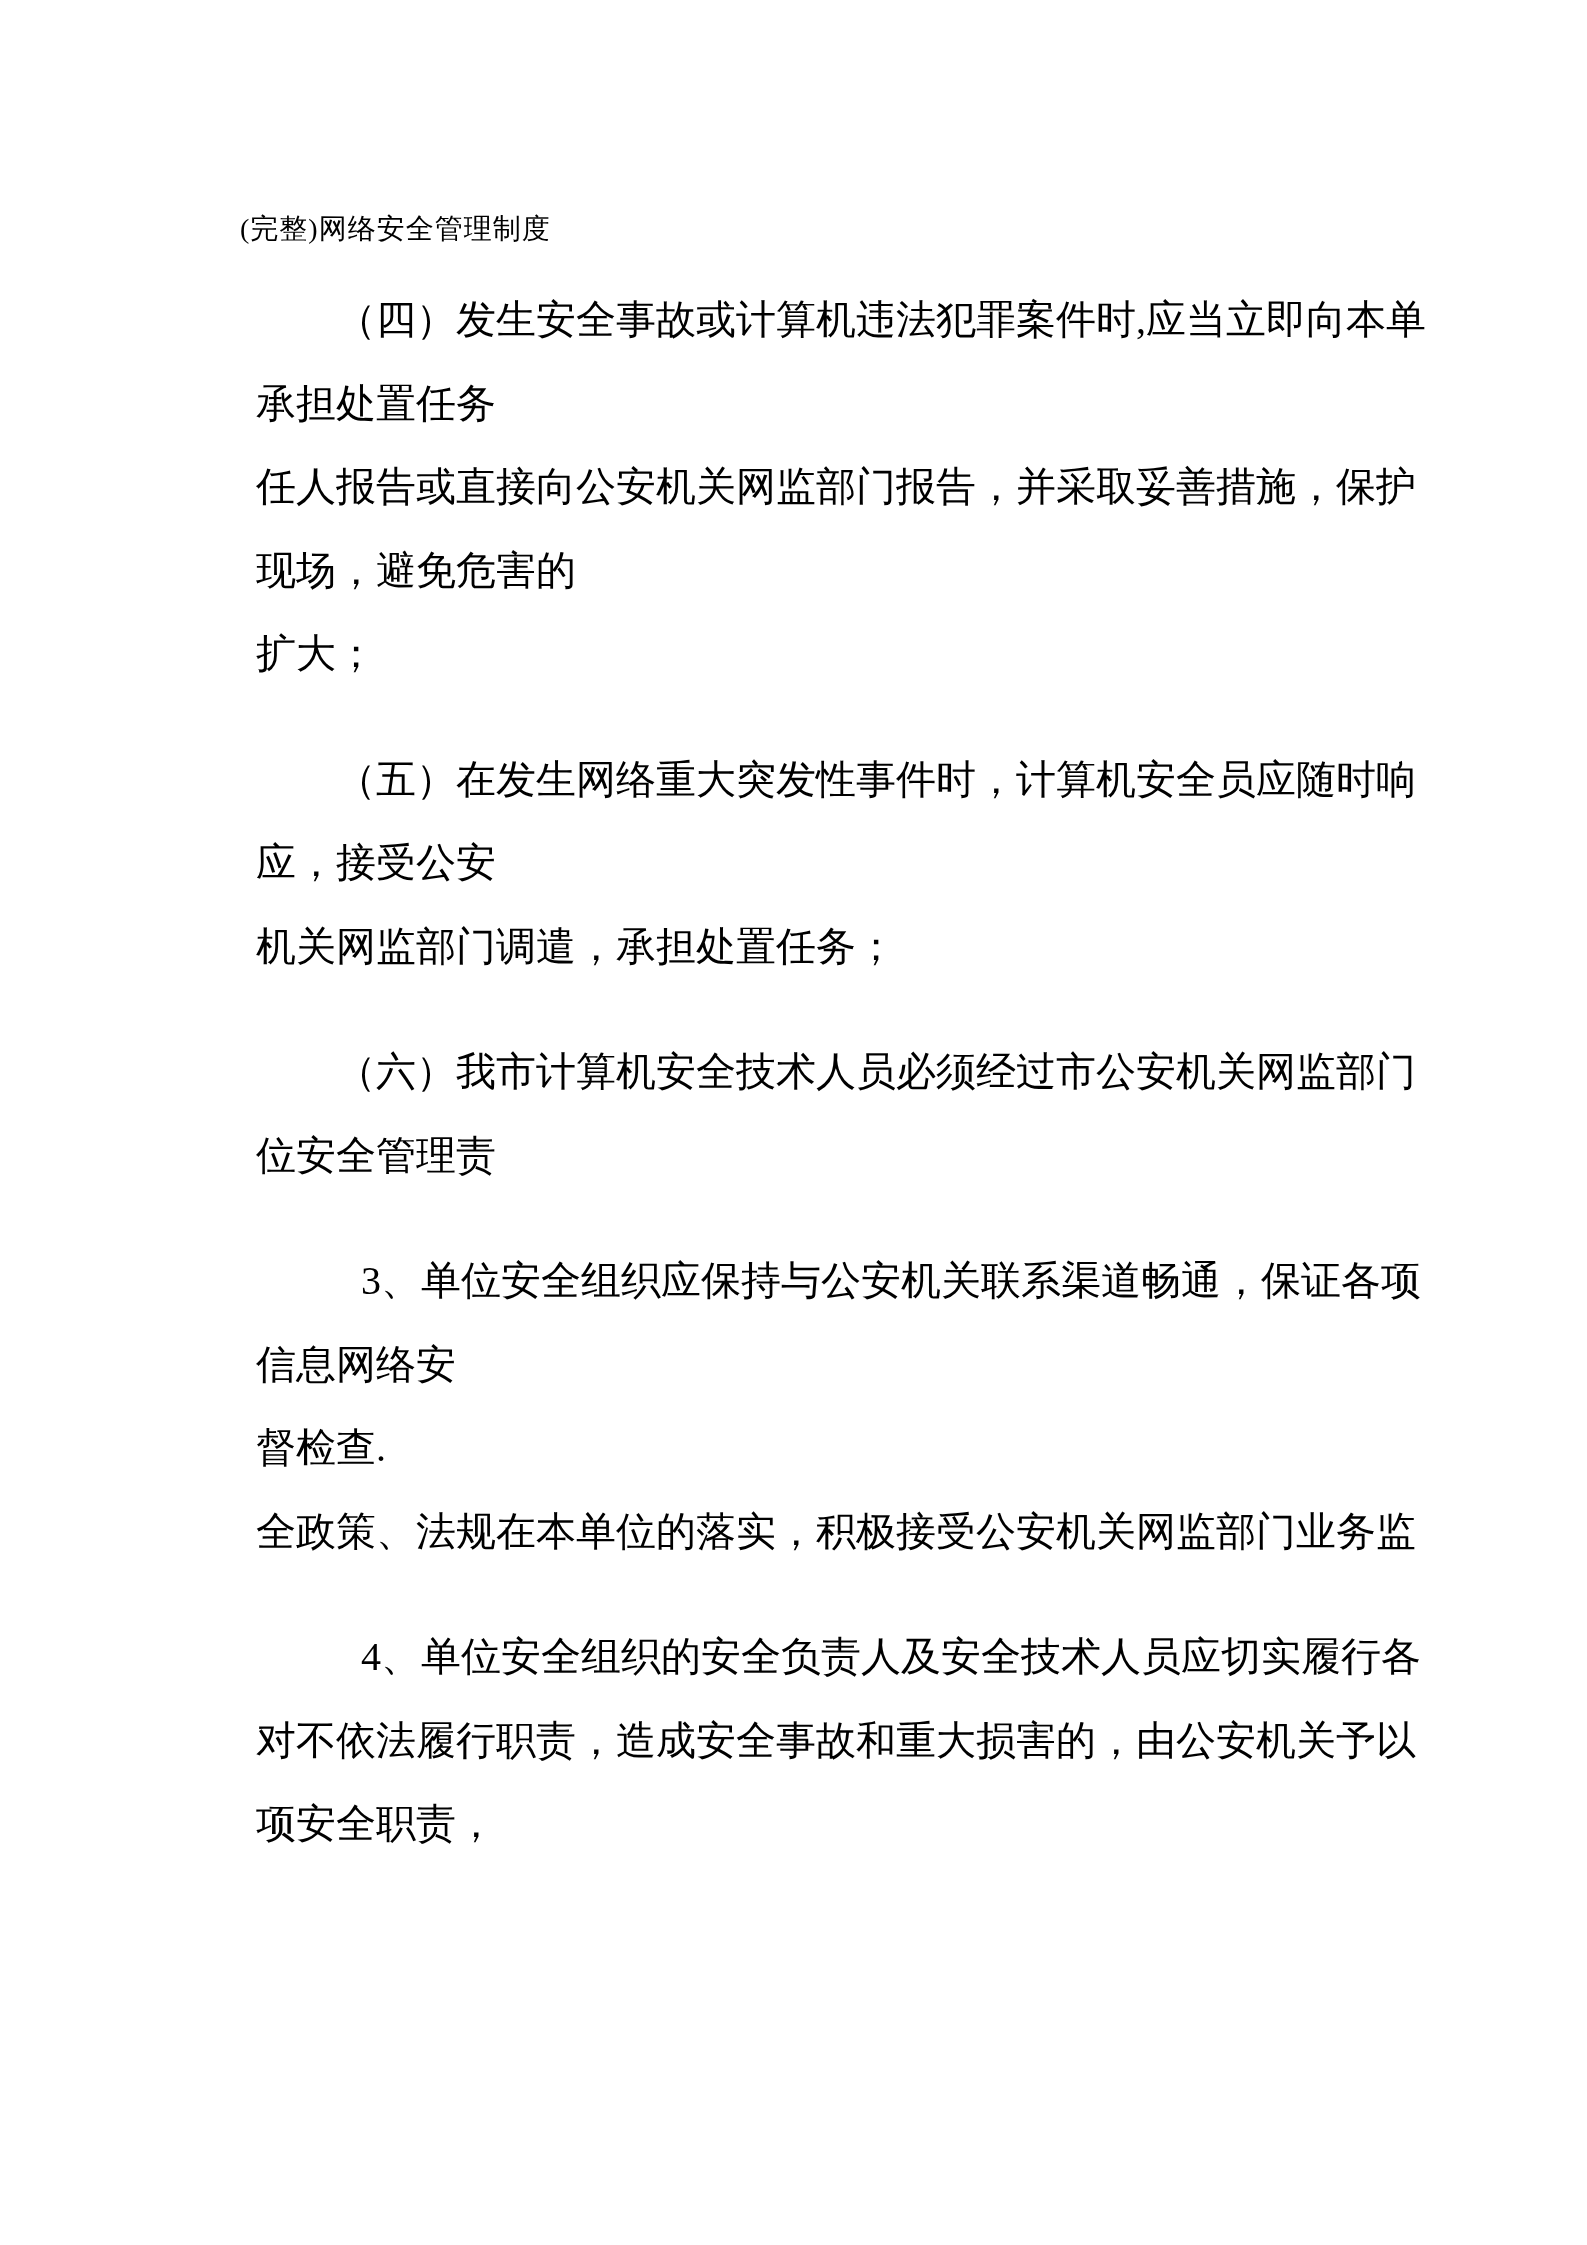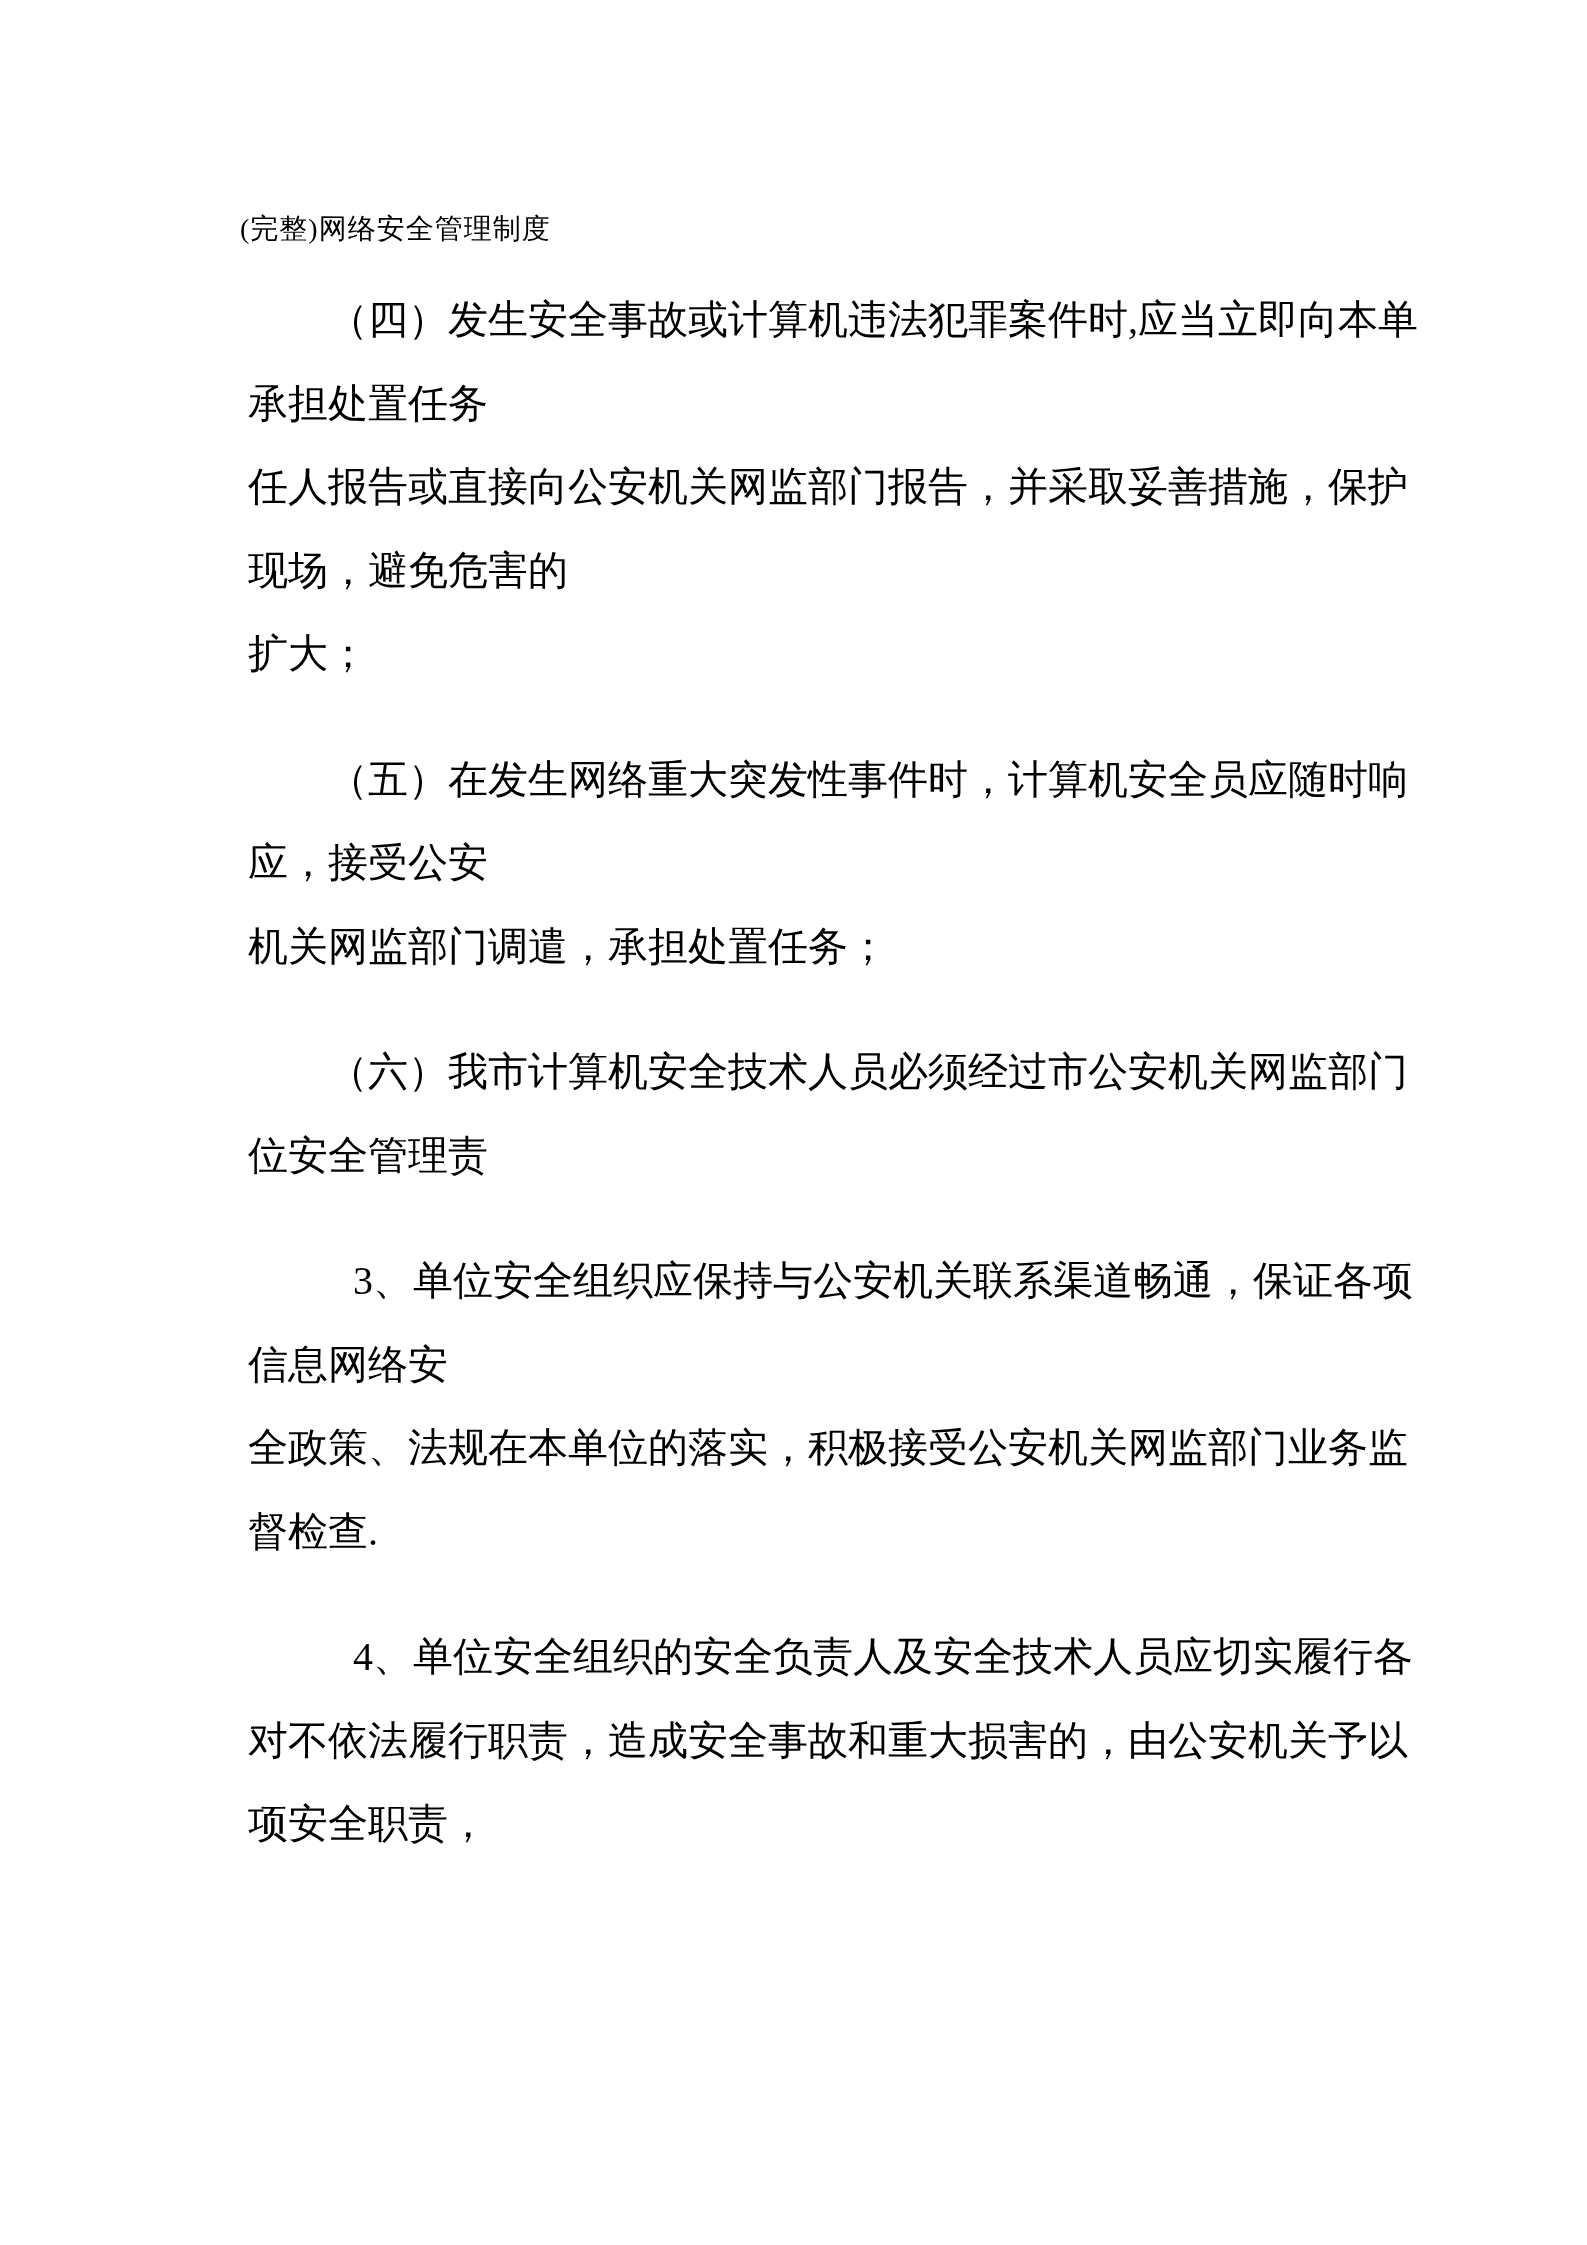--- a/index.html
+++ b/index.html
@@ -25,21 +25,21 @@
     letter-spacing: 1px;
     white-space: pre;
   }
   .content {
     position: absolute;
     left: 240px;
     top: 278px;
     width: 1210px;
   }
   .para {
-    margin: 0 0 42px 8px;
+    margin: 0 0 42px 16px;
   }
   .line {
     font-size: 40px;
     line-height: 83.5px;
     white-space: pre;
   }
   
   .indent-cn {
     padding-left: 80px;
   }
@@ -72,22 +72,22 @@
     </div>
 
     <div class="para">
       <div class="line indent-cn">（六）我市计算机安全技术人员必须经过市公安机关网监部门</div>
       <div class="line">位安全管理责</div>
     </div>
 
     <div class="para">
       <div class="line indent-num">3、单位安全组织应保持与公安机关联系渠道畅通，保证各项</div>
       <div class="line">信息网络安</div>
+      <div class="line">督检查.</div>
       <div class="line">全政策、法规在本单位的落实，积极接受公安机关网监部门业务监</div>
-      <div class="line">督检查.</div>
     </div>
 
     <div class="para">
       <div class="line indent-num">4、单位安全组织的安全负责人及安全技术人员应切实履行各</div>
       <div class="line">对不依法履行职责，造成安全事故和重大损害的，由公安机关予以</div>
       <div class="line">项安全职责，</div>
     </div>
 
   </div>
 </div>

